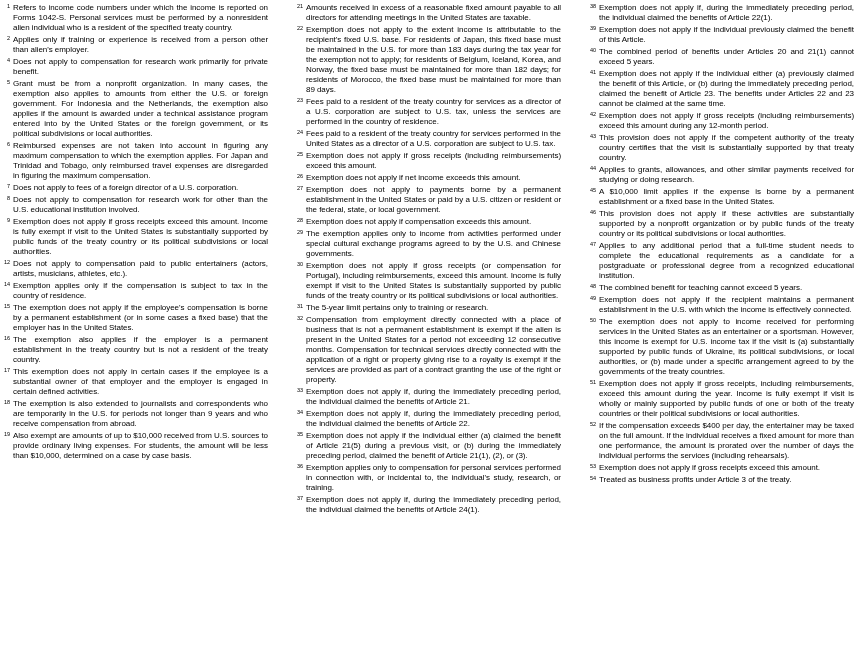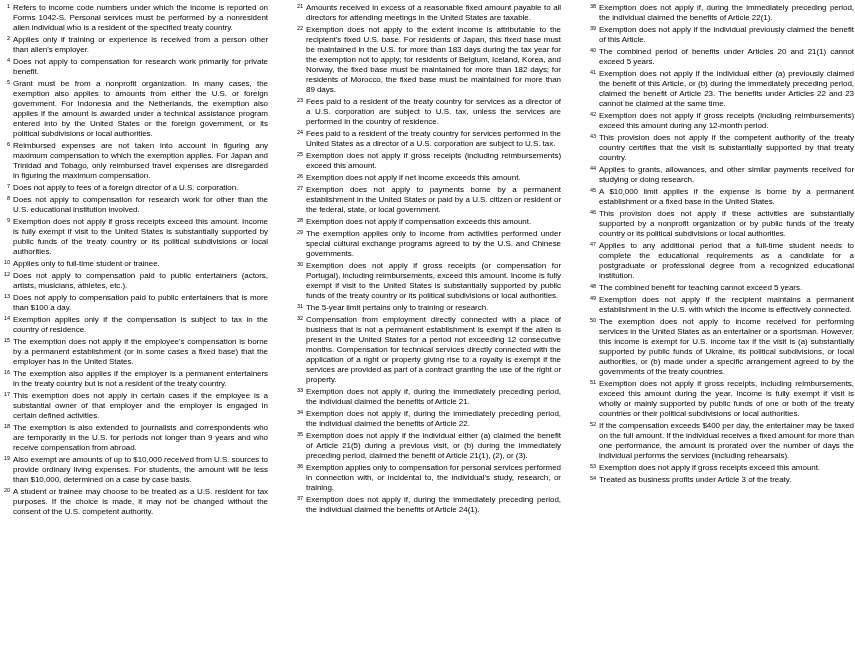--- a/index.html
+++ b/index.html
@@ -54,30 +54,27 @@
 <div class="page">
   <div class="col">
       <div class="footnote"><span class="fn-num">1</span><span class="fn-text">Refers to income code numbers under which the income is reported on Forms 1042-S. Personal services must be performed by a nonresident alien individual who is a resident of the specified treaty country.</span></div>
       <div class="footnote"><span class="fn-num">2</span><span class="fn-text">Applies only if training or experience is received from a person other than alien's employer.</span></div>
       <div class="footnote"><span class="fn-num">4</span><span class="fn-text">Does not apply to compensation for research work primarily for private benefit.</span></div>
       <div class="footnote"><span class="fn-num">5</span><span class="fn-text">Grant must be from a nonprofit organization. In many cases, the exemption also applies to amounts from either the U.S. or foreign government. For Indonesia and the Netherlands, the exemption also applies if the amount is awarded under a technical assistance program entered into by the United States or the foreign government, or its political subdivisions or local authorities.</span></div>
       <div class="footnote"><span class="fn-num">6</span><span class="fn-text">Reimbursed expenses are not taken into account in figuring any maximum compensation to which the exemption applies. For Japan and Trinidad and Tobago, only reimbursed travel expenses are disregarded in figuring the maximum compensation.</span></div>
       <div class="footnote"><span class="fn-num">7</span><span class="fn-text">Does not apply to fees of a foreign director of a U.S. corporation.</span></div>
       <div class="footnote"><span class="fn-num">8</span><span class="fn-text">Does not apply to compensation for research work for other than the U.S. educational institution involved.</span></div>
       <div class="footnote"><span class="fn-num">9</span><span class="fn-text">Exemption does not apply if gross receipts exceed this amount. Income is fully exempt if visit to the United States is substantially supported by public funds of the treaty country or its political subdivisions or local authorities.</span></div>
-      <div class="footnote"><span class="fn-num">10</span><span class="fn-text">Applies only to full-time student or trainee.</span></div>
       <div class="footnote"><span class="fn-num">12</span><span class="fn-text">Does not apply to compensation paid to public entertainers (actors, artists, musicians, athletes, etc.).</span></div>
-      <div class="footnote"><span class="fn-num">13</span><span class="fn-text">Does not apply to compensation paid to public entertainers that is more than $100 a day.</span></div>
       <div class="footnote"><span class="fn-num">14</span><span class="fn-text">Exemption applies only if the compensation is subject to tax in the country of residence.</span></div>
       <div class="footnote"><span class="fn-num">15</span><span class="fn-text">The exemption does not apply if the employee's compensation is borne by a permanent establishment (or in some cases a fixed base) that the employer has in the United States.</span></div>
-      <div class="footnote"><span class="fn-num">16</span><span class="fn-text">The exemption also applies if the employer is a permanent entertainers in the treaty country but is not a resident of the treaty country.</span></div>
+      <div class="footnote"><span class="fn-num">16</span><span class="fn-text">The exemption also applies if the employer is a permanent establishment in the treaty country but is not a resident of the treaty country.</span></div>
       <div class="footnote"><span class="fn-num">17</span><span class="fn-text">This exemption does not apply in certain cases if the employee is a substantial owner of that employer and the employer is engaged in certain defined activities.</span></div>
       <div class="footnote"><span class="fn-num">18</span><span class="fn-text">The exemption is also extended to journalists and correspondents who are temporarily in the U.S. for periods not longer than 9 years and who receive compensation from abroad.</span></div>
       <div class="footnote"><span class="fn-num">19</span><span class="fn-text">Also exempt are amounts of up to $10,000 received from U.S. sources to provide ordinary living expenses. For students, the amount will be less than $10,000, determined on a case by case basis.</span></div>
-      <div class="footnote"><span class="fn-num">20</span><span class="fn-text">A student or trainee may choose to be treated as a U.S. resident for tax purposes. If the choice is made, it may not be changed without the consent of the U.S. competent authority.</span></div>
     </div>
   <div class="col">
       <div class="footnote"><span class="fn-num">21</span><span class="fn-text">Amounts received in excess of a reasonable fixed amount payable to all directors for attending meetings in the United States are taxable.</span></div>
       <div class="footnote"><span class="fn-num">22</span><span class="fn-text">Exemption does not apply to the extent income is attributable to the recipient's fixed U.S. base. For residents of Japan, this fixed base must be maintained in the U.S. for more than 183 days during the tax year for the exemption not to apply; for residents of Belgium, Iceland, Korea, and Norway, the fixed base must be maintained for more than 182 days; for residents of Morocco, the fixed base must be maintained for more than 89 days.</span></div>
       <div class="footnote"><span class="fn-num">23</span><span class="fn-text">Fees paid to a resident of the treaty country for services as a director of a U.S. corporation are subject to U.S. tax, unless the services are performed in the country of residence.</span></div>
       <div class="footnote"><span class="fn-num">24</span><span class="fn-text">Fees paid to a resident of the treaty country for services performed in the United States as a director of a U.S. corporation are subject to U.S. tax.</span></div>
       <div class="footnote"><span class="fn-num">25</span><span class="fn-text">Exemption does not apply if gross receipts (including reimbursements) exceed this amount.</span></div>
       <div class="footnote"><span class="fn-num">26</span><span class="fn-text">Exemption does not apply if net income exceeds this amount.</span></div>
       <div class="footnote"><span class="fn-num">27</span><span class="fn-text">Exemption does not apply to payments borne by a permanent establishment in the United States or paid by a U.S. citizen or resident or the federal, state, or local government.</span></div>
       <div class="footnote"><span class="fn-num">28</span><span class="fn-text">Exemption does not apply if compensation exceeds this amount.</span></div>

